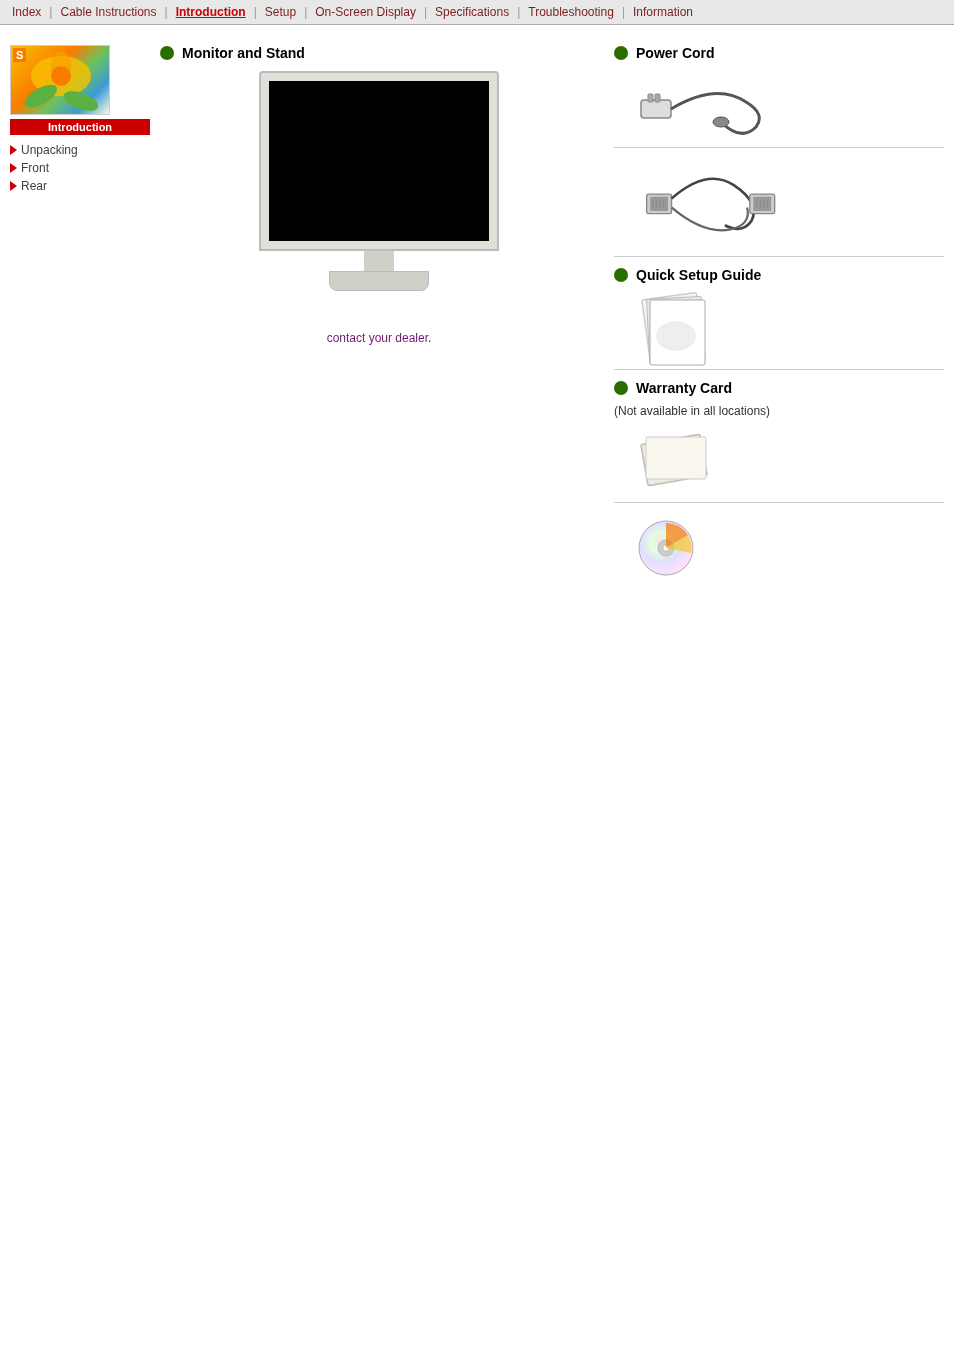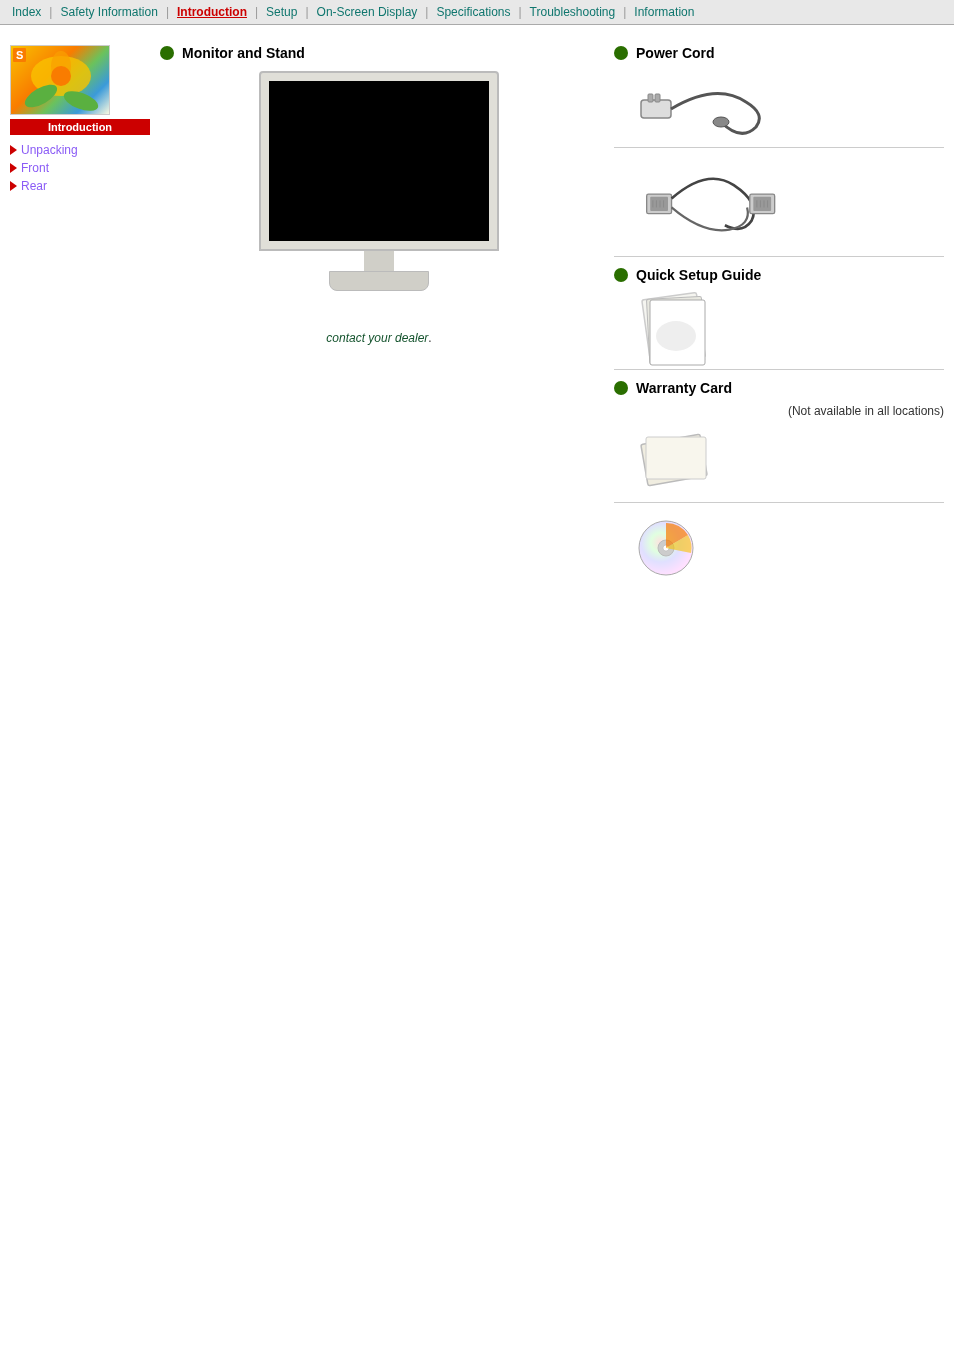--- a/index.html
+++ b/index.html
@@ -17,21 +17,21 @@
       align-items: center;
       background: #e8e8e8;
       border-bottom: 1px solid #aaa;
       padding: 3px 6px;
       font-size: 12px;
       flex-wrap: wrap;
     }
     .nav-item {
       padding: 2px 6px;
       cursor: pointer;
-      color: #0f766e;
+      color: #7f1d1d;
       white-space: nowrap;
     }
     .nav-item.active {
       text-decoration: underline;
       color: #c00;
       font-weight: bold;
     }
     .nav-sep {
       color: #999;
       padding: 0 2px;
@@ -74,21 +74,21 @@
       color: #fff;
       font-size: 11px;
       padding: 2px 6px;
       text-align: center;
       margin-bottom: 8px;
       font-weight: bold;
     }
     .sidebar-link {
       display: flex;
       align-items: center;
-      color: #8b5cf6;
+      color: #404040;
       font-size: 12px;
       margin-bottom: 4px;
       cursor: pointer;
       text-decoration: none;
     }
     .sidebar-arrow {
       display: inline-block;
       width: 0;
       height: 0;
       border-top: 5px solid transparent;
@@ -171,50 +171,47 @@
 
     .caption-text {
       font-size: 12px;
       text-align: center;
       margin-top: 10px;
       color: #333;
       max-width: 300px;
       line-height: 1.5;
     }
     .caption-text a {
-      color: #14532d;
+      color: #701a75;
       text-decoration: none;
-      font-style: italic;
     }
 
     
     #right-col {
       width: 330px;
       flex-shrink: 0;
     }
     .item-section {
       margin-bottom: 10px;
-      text-align: right;
     }
     .item-section hr {
       border: none;
       border-top: 1px solid #ccc;
       margin: 8px 0;
     }
     .item-title {
       display: flex;
       align-items: center;
       font-weight: bold;
       font-size: 14px;
       margin-bottom: 8px;
     }
     .item-subtitle {
       font-size: 12px;
       color: #333;
-      margin-left: 22px;
       margin-bottom: 6px;
     }
     .item-img-area {
       margin-left: 22px;
       margin-bottom: 4px;
       height: 70px;
       display: flex;
       align-items: center;
     }
 
@@ -243,21 +240,21 @@
       width: 60px;
       height: 60px;
     }
   </style>
 </head>
 <body>
 
 <nav id="navbar">
 <span class="nav-item">Index</span>
     <span class="nav-sep">|</span>
-    <span class="nav-item">Safety Information</span>
+    <span class="nav-item">Cable Instructions</span>
     <span class="nav-sep">|</span>
     <span class="nav-item active">Introduction</span>
     <span class="nav-sep">|</span>
     <span class="nav-item">Setup</span>
     <span class="nav-sep">|</span>
     <span class="nav-item">On-Screen Display</span>
     <span class="nav-sep">|</span>
     <span class="nav-item">Specifications</span>
     <span class="nav-sep">|</span>
     <span class="nav-item">Troubleshooting</span>

